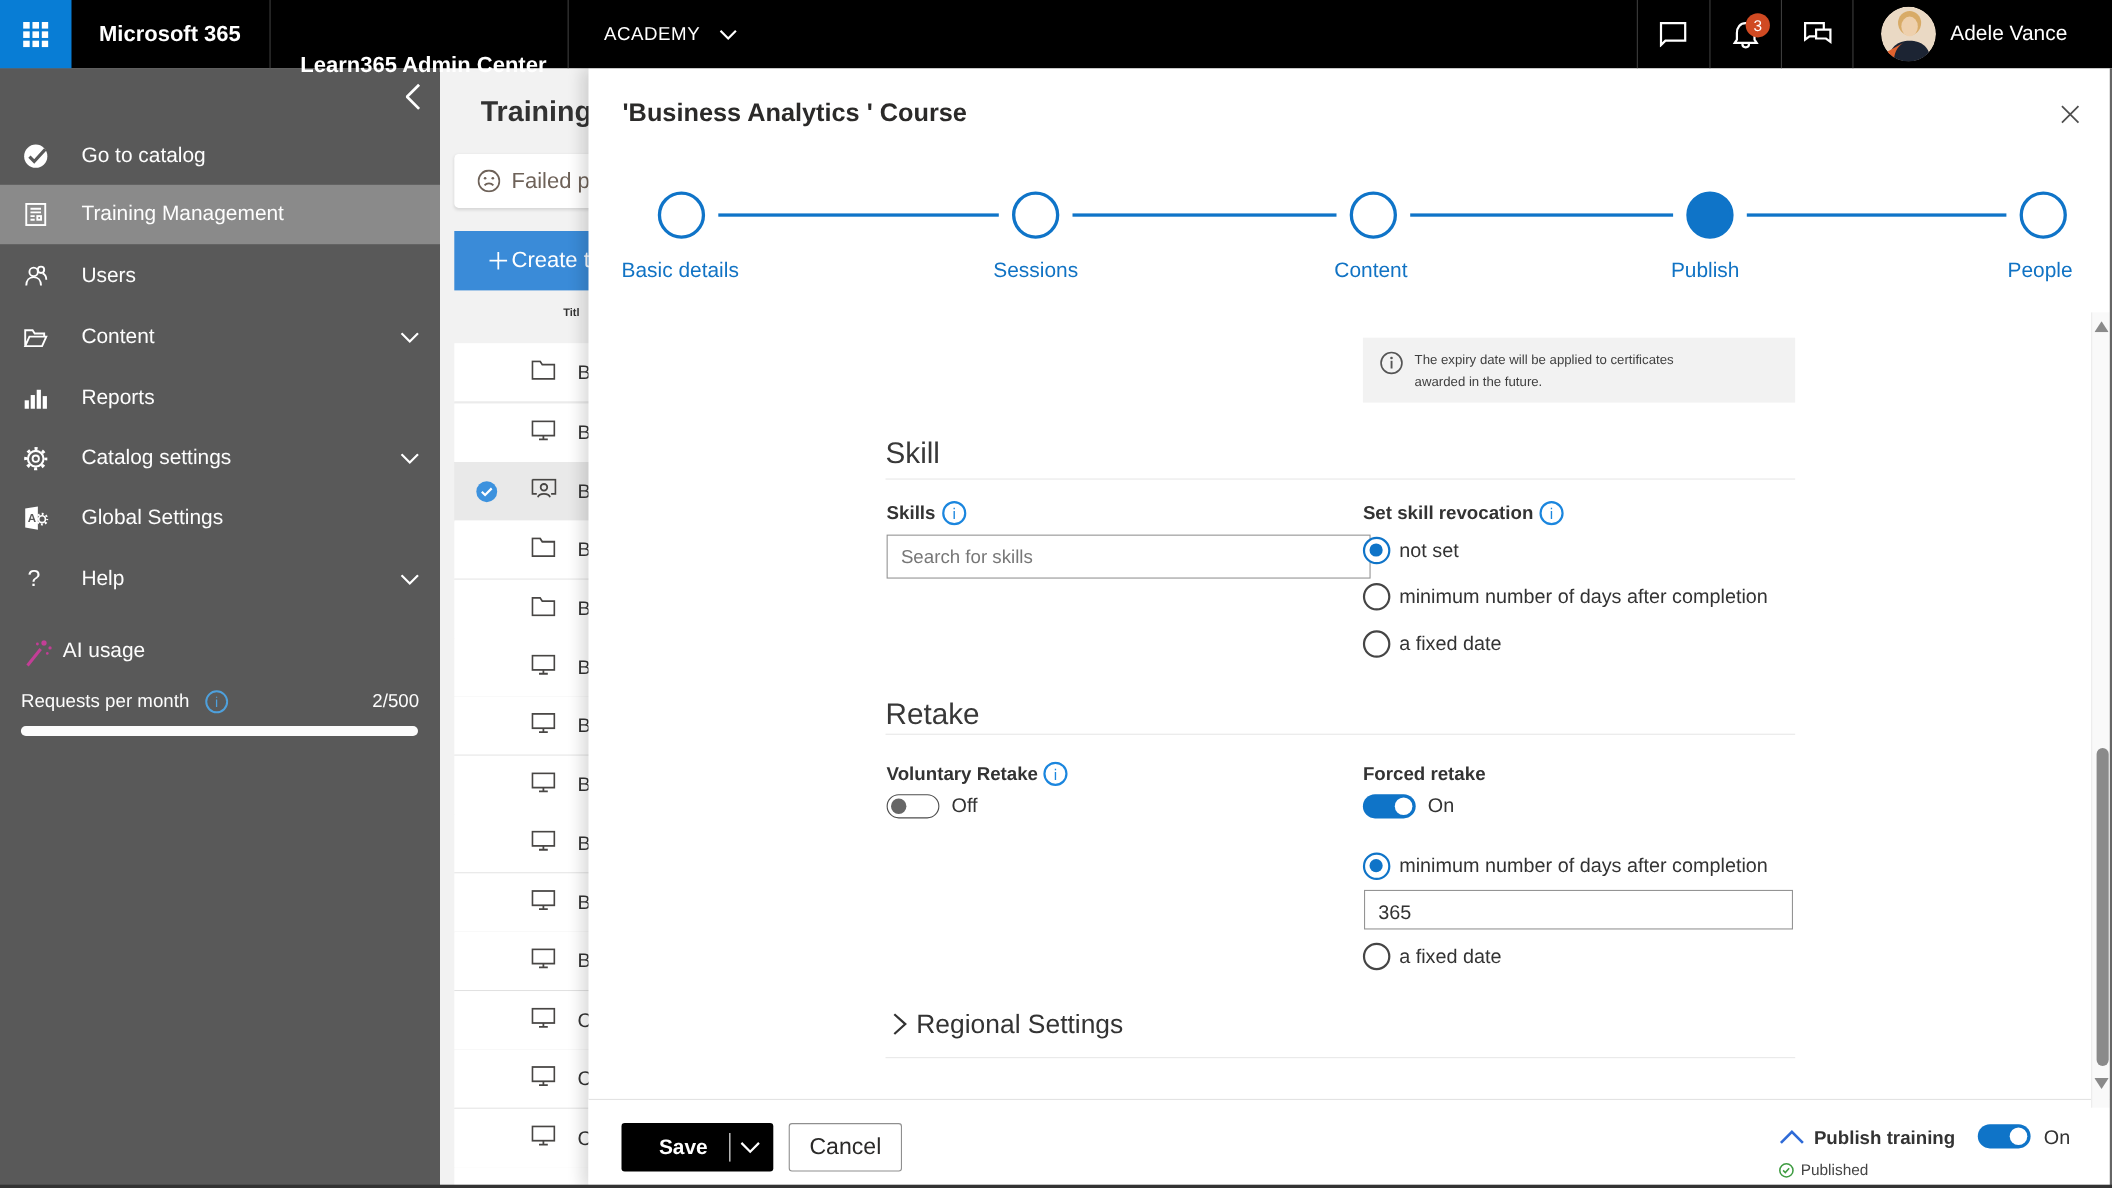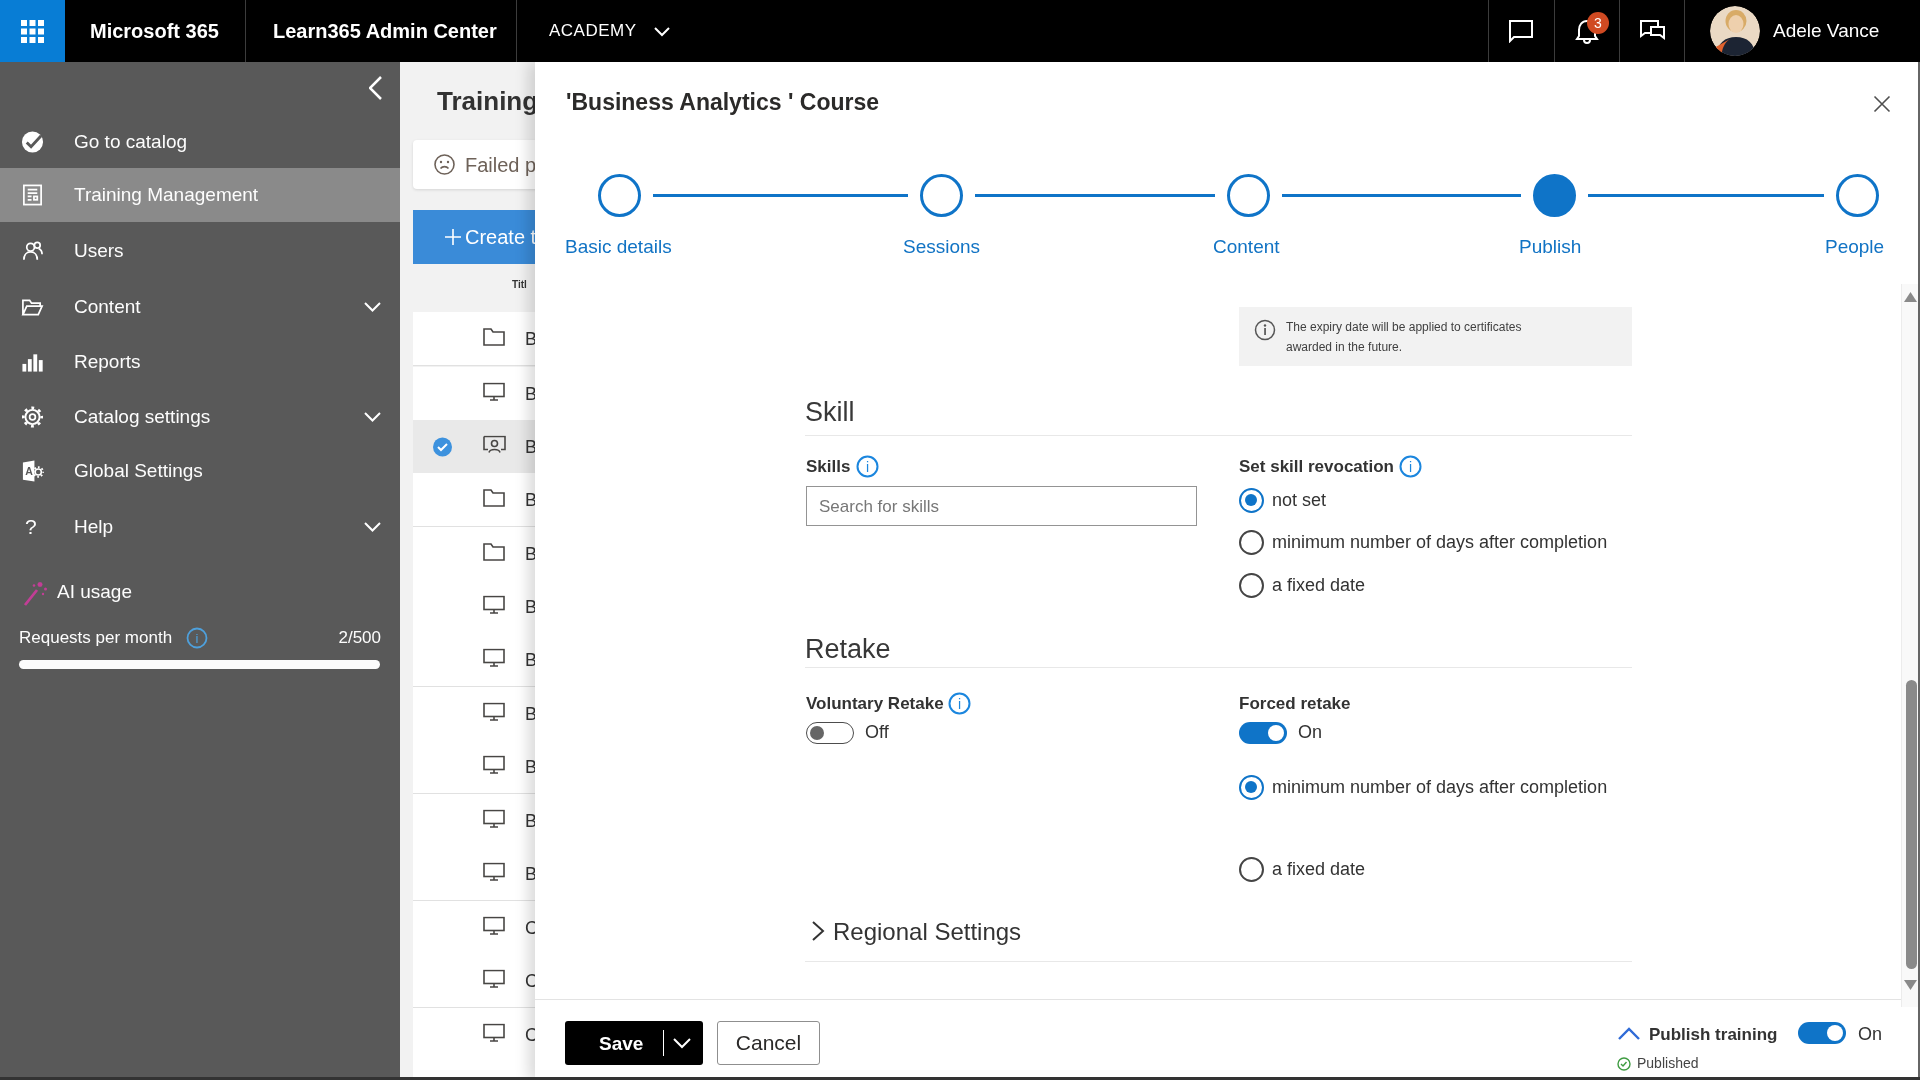--- a/index.html
+++ b/index.html
@@ -92,21 +92,21 @@
           <rect x="8.5" y="8.5" width="6" height="6"></rect>
           <rect x="17" y="8.5" width="6" height="6"></rect>
         <rect x="0" y="17" width="6" height="6"></rect>
           <rect x="8.5" y="17" width="6" height="6"></rect>
           <rect x="17" y="17" width="6" height="6"></rect>
       </g>
     </svg>
   </div>
   <div class="tb-text" style="left:90px;">Microsoft 365</div>
   <div class="tb-sep" style="left:245px;"></div>
-  <div class="tb-text" style="left:273px;">Learn365 Admin Center</div>
+  <div class="tb-text" style="left:273px;margin-top:28px;">Learn365 Admin Center</div>
   <div class="tb-sep" style="left:516px;"></div>
   <div id="academy">ACADEMY
     <svg width="16" height="10" viewBox="0 0 16 10">
         <path d="M1 1 L8 8 L15 1" stroke="#fff" stroke-width="2" fill="none"></path>
       </svg>
   </div>
   <div class="tb-sep" style="left:1488px;"></div>
   <div class="tb-sep" style="left:1554px;"></div>
   <div class="tb-sep" style="left:1619px;"></div>
   <div class="tb-sep" style="left:1684px;"></div>
@@ -384,21 +384,21 @@
     <div style="position:absolute; left:47px; top:10px; line-height:20px;">The expiry date will be applied to certificates<br>awarded in the future.</div>
   </div>
 
   <div class="sechead" style="left:270px; top:335px;">Skill</div>
   <div class="secline" style="top:373px;"></div>
   <div class="blabel abs" style="left:271px; top:395px;">Skills</div>
   <svg class="abs" style="left:321px; top:393px;" width="23" height="23" viewBox="0 0 23 23">
       <circle cx="11.5" cy="11.5" r="10" fill="none" stroke="#1b86de" stroke-width="2"></circle>
       <text x="11.5" y="17" font-size="14" fill="#1b86de" text-anchor="middle">i</text>
     </svg>
-  <div class="itext" style="left:271px; top:424px; width:391px; height:40px;">
+  <div class="itext" style="left:271px; top:424px; width:440px; height:40px;">
     <span style="position:absolute; left:12px; top:10px; font-size:17px; color:#777;">Search for skills</span>
   </div>
   <div class="blabel abs" style="left:704px; top:395px;">Set skill revocation</div>
   <svg class="abs" style="left:864px; top:393px;" width="23" height="23" viewBox="0 0 23 23">
       <circle cx="11.5" cy="11.5" r="10" fill="none" stroke="#1b86de" stroke-width="2"></circle>
       <text x="11.5" y="17" font-size="14" fill="#1b86de" text-anchor="middle">i</text>
     </svg>
   <div class="radio on" style="left:704px; top:426px;"></div>
   <div class="rlabel" style="left:737px; top:428px;">not set</div>
   <div class="radio" style="left:704px; top:468px;"></div>
@@ -413,20 +413,23 @@
       <circle cx="11.5" cy="11.5" r="10" fill="none" stroke="#1b86de" stroke-width="2"></circle>
       <text x="11.5" y="17" font-size="14" fill="#1b86de" text-anchor="middle">i</text>
     </svg>
   <div class="toggle off" style="left:271px; top:660px;"></div>
   <div class="rlabel" style="left:330px; top:660px;">Off</div>
   <div class="blabel abs" style="left:704px; top:632px;">Forced retake</div>
   <div class="toggle on" style="left:704px; top:660px;"></div>
   <div class="rlabel" style="left:763px; top:660px;">On</div>
   <div class="radio on" style="left:704px; top:713px;"></div>
   <div class="rlabel" style="left:737px; top:715px;">minimum number of days after completion</div>
+  <div class="itext" style="left:705px; top:747px; width:390px; height:36px;">
+    <span style="position:absolute; left:12px; top:9px; font-size:18px; color:#333;">365</span>
+  </div>
   <div class="radio" style="left:704px; top:795px;"></div>
   <div class="rlabel" style="left:737px; top:797px;">a fixed date</div>
 
   <svg class="abs" style="left:276px; top:858px;" width="14" height="22" viewBox="0 0 14 22">
       <path d="M2 2 l10 9 -10 9" stroke="#333" stroke-width="2" fill="none"></path>
     </svg>
   <div class="abs" style="left:298px; top:856px; font-size:24px; color:#333;">Regional Settings</div>
   <div class="secline" style="top:899px;"></div>
 
   <div id="mfooter">

